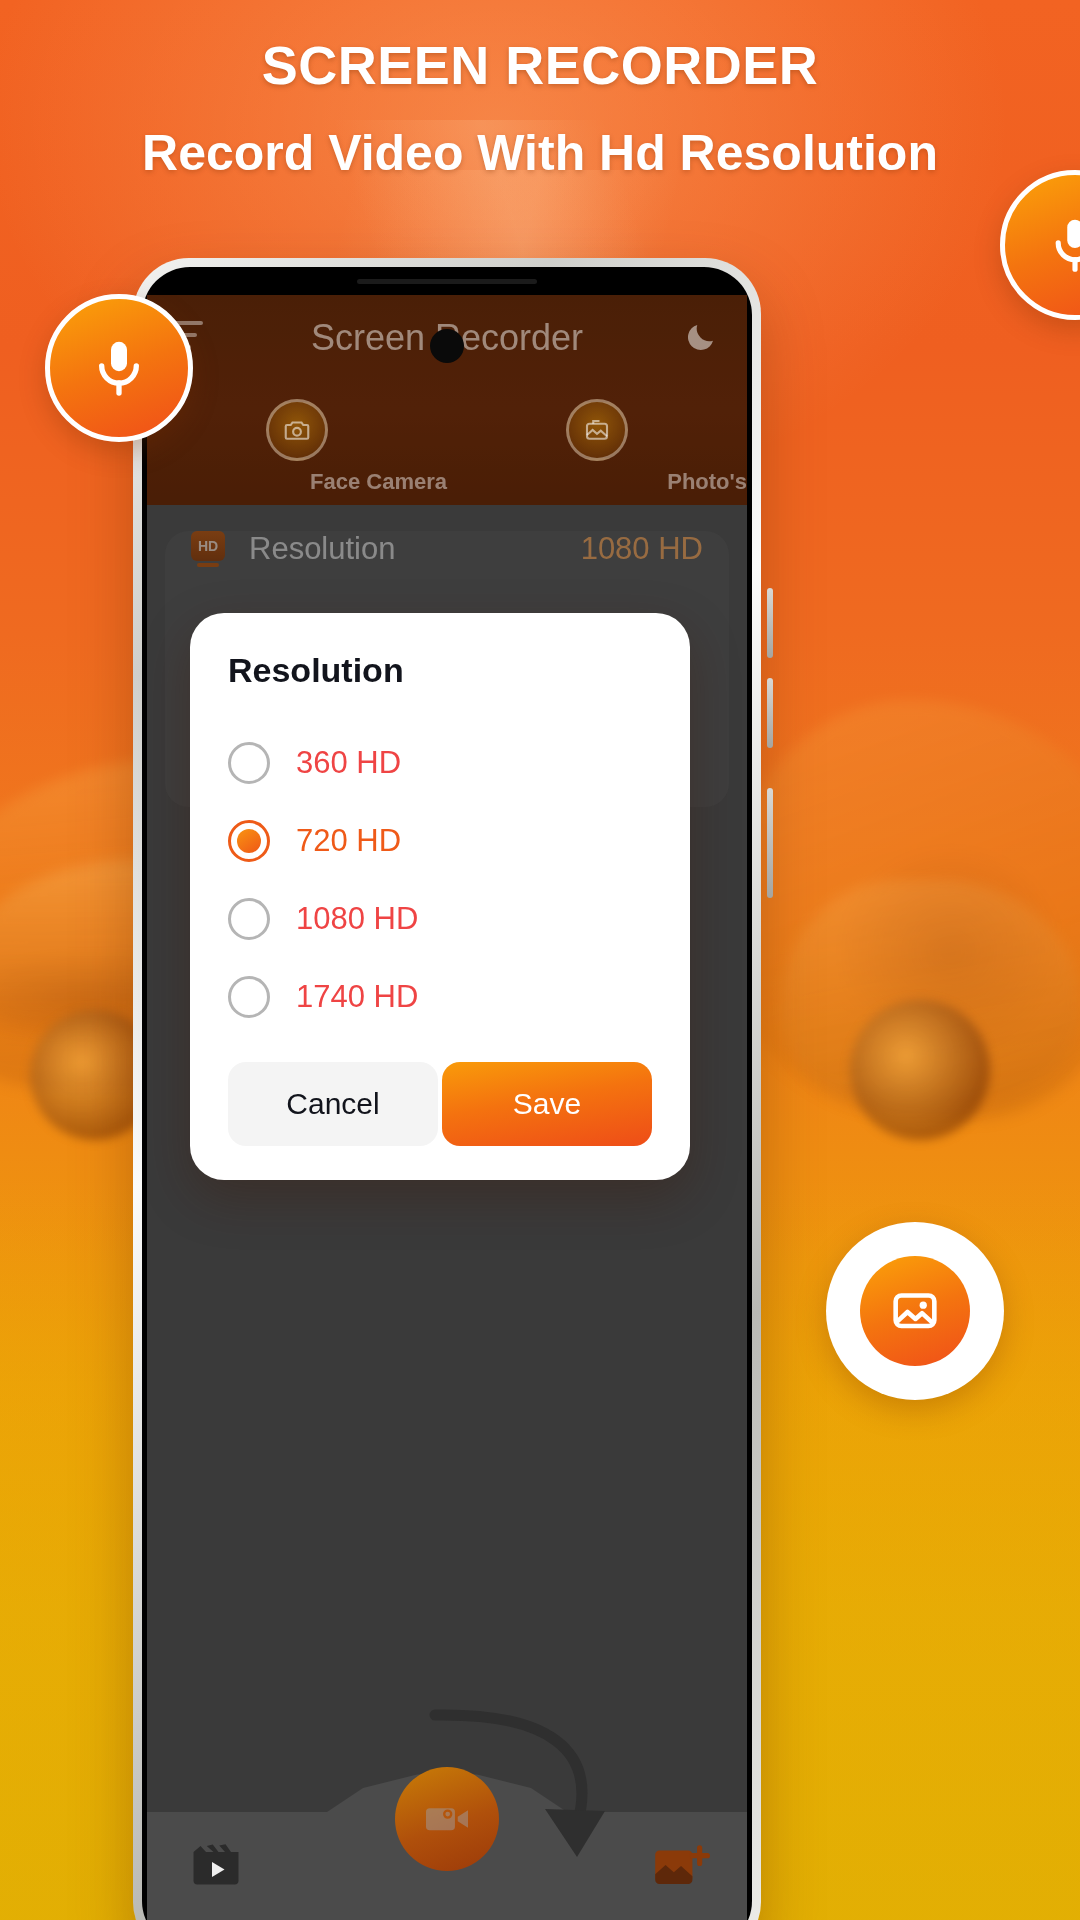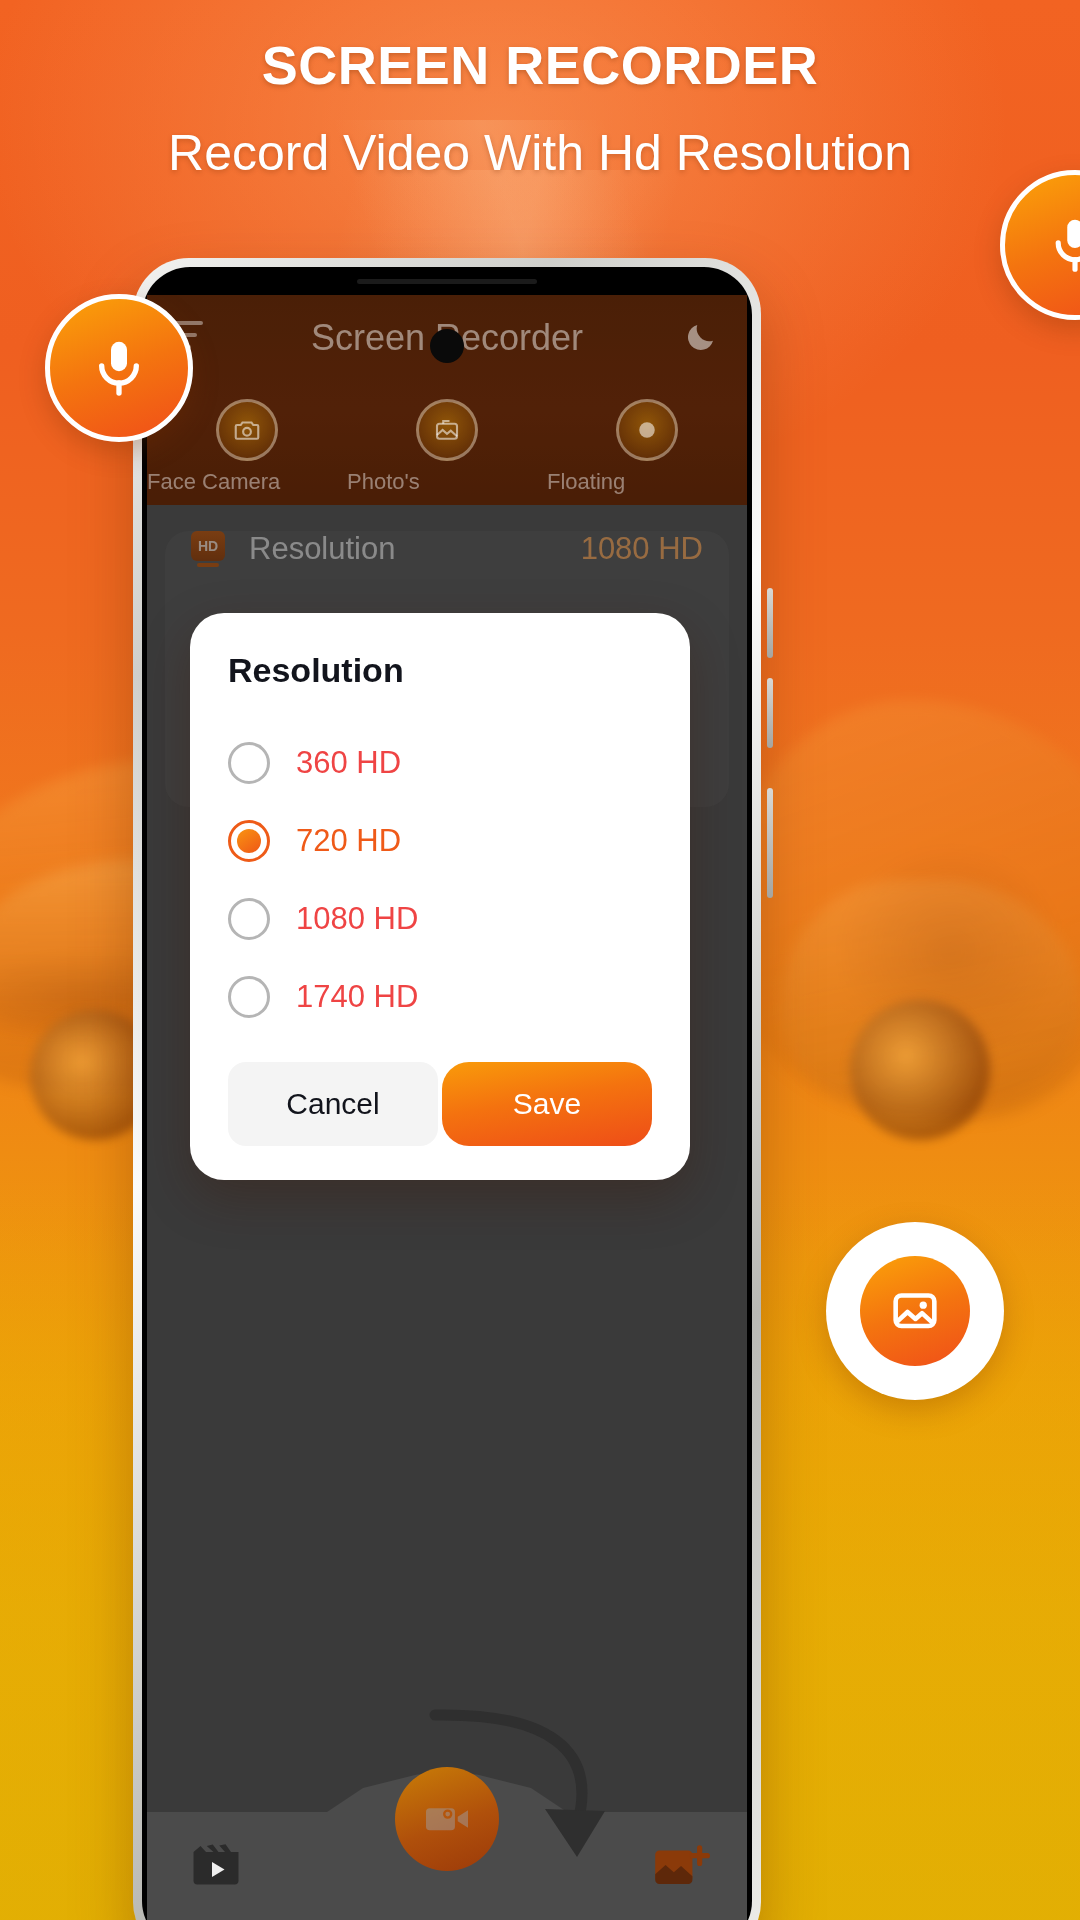--- a/index.html
+++ b/index.html
@@ -92,21 +92,21 @@
   .title-main {
     color: #ffffff;
     font-size: 54px;
     font-weight: 700;
     letter-spacing: .5px;
     text-shadow: 0 2px 5px rgba(120,48,4,.35);
   }
   .title-sub {
     color: #ffffff;
     font-size: 50px;
-    font-weight: 400;
+    font-weight: 700;
     margin-top: 28px;
     text-shadow: 0 2px 5px rgba(120,48,4,.3);
   }
 
   
   #phone {
     position: absolute;
     left: 133px; top: 258px;
     width: 628px; height: 1700px;
     border-radius: 56px;
@@ -179,21 +179,21 @@
     z-index: 2;
   }
   .moon-icon {
     position: absolute; right: 28px; top: 24px; z-index: 3;
     width: 36px; height: 36px;
   }
   .quick-row {
     position: absolute; left: 0; right: 0; top: 104px;
     display: flex; z-index: 3;
   }
-  .quick-item { flex: 1; text-align: left; }
+  .quick-item { flex: 1; text-align: right; font-weight: bold; }
   .quick-icon {
     width: 62px; height: 62px; margin: 0 auto 8px;
     border-radius: 50%;
     border: 3px solid rgba(255,255,255,.36);
     display: flex; align-items: center; justify-content: center;
     background: radial-gradient(circle at 50% 40%, rgba(220,150,10,.45), rgba(120,55,5,.2));
   }
   .quick-label {
     color: rgba(255,255,255,.44);
     font-size: 22px;
@@ -338,21 +338,20 @@
     font-family: "Liberation Sans", sans-serif;
     cursor: pointer;
   }
   .btn-cancel {
     background: #f4f4f4;
     color: #12141c;
   }
   .btn-save {
     background: linear-gradient(170deg, #f99b0a 0%, #f4720f 45%, #ee4d18 100%);
     color: #ffffff;
-    border-radius: 27px;
   }
 
   
   .fab-mic {
     position: absolute;
     left: 45px; top: 294px;
     width: 148px; height: 148px;
     border-radius: 50%;
     background: linear-gradient(160deg,#fba209 0%,#f4740f 50%,#f04f19 100%);
     border: 5px solid #ffffff;
@@ -456,28 +455,20 @@
                 <svg width="30" height="30" viewBox="0 0 24 24">
                   <rect x="4" y="7" width="16" height="12" rx="2" fill="none" stroke="rgba(255,255,255,.55)" stroke-width="1.7"></rect>
                   <path d="M4 16l4.5-4 3.5 3 3-2.5L20 17" fill="none" stroke="rgba(255,255,255,.55)" stroke-width="1.7"></path>
                   <path d="M9 7V4.8h5" fill="none" stroke="rgba(255,255,255,.55)" stroke-width="1.7"></path>
                 </svg>
               </div>
               <div class="quick-label">Photo's</div>
             </div>
 
 
-            <div class="quick-item">
-              <div class="quick-icon">
-                <svg width="30" height="30" viewBox="0 0 24 24">
-                  <circle cx="12" cy="12" r="6.2" fill="rgba(255,255,255,.55)"></circle>
-                </svg>
-              </div>
-              <div class="quick-label">Floating</div>
-            </div>
           </div>
         </div>
 
         <div class="app-body">
           <div class="settings-card">
             <div class="setting-row">
               <div class="setting-badge">HD</div>
               <div class="setting-label">Resolution</div>
               <div class="setting-value">1080 HD</div>
             </div>

